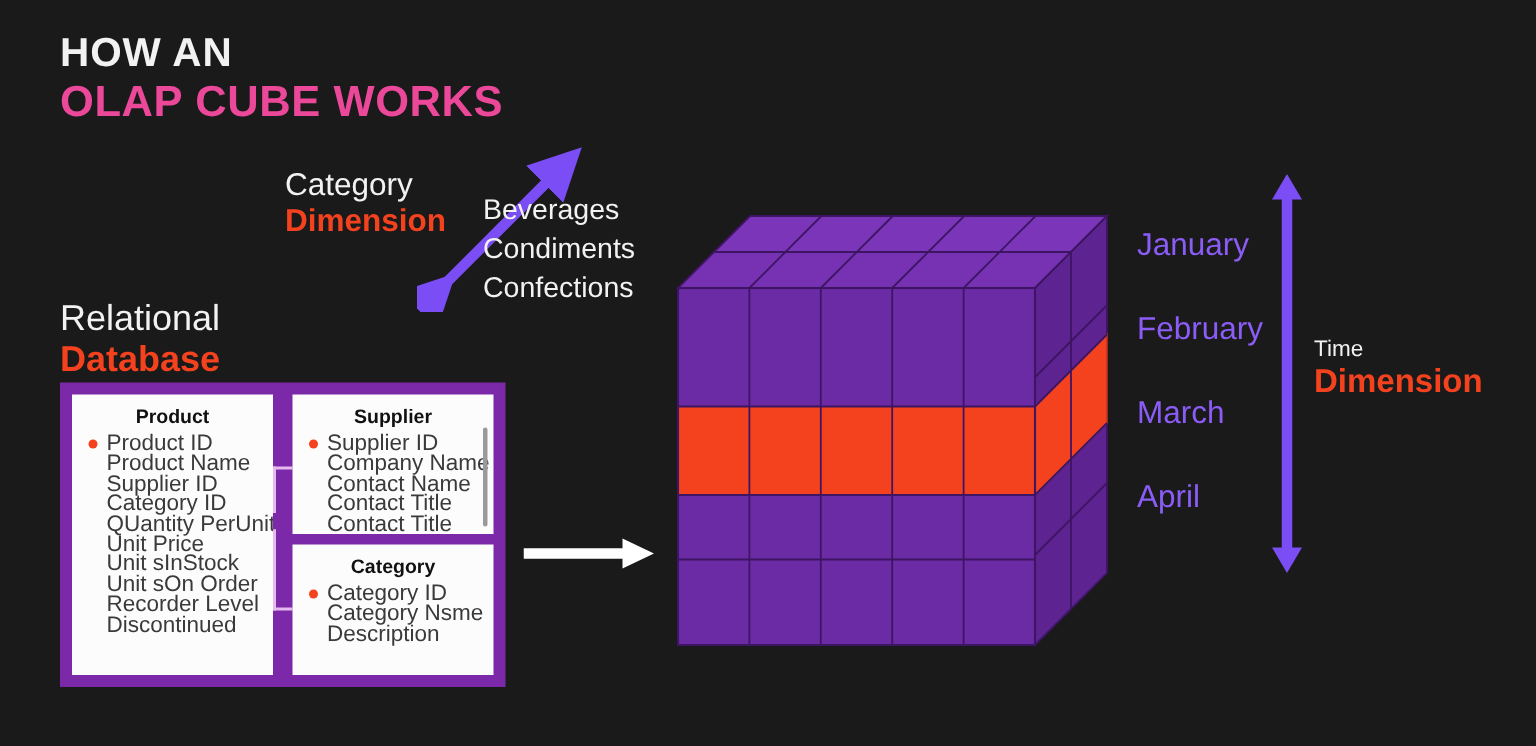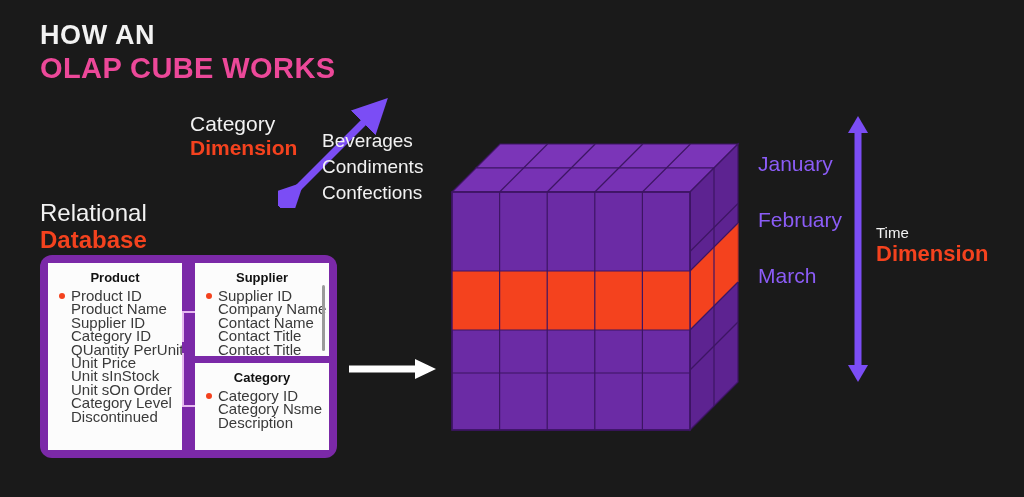--- a/index.html
+++ b/index.html
@@ -65,21 +65,20 @@
   #rel-db-heading .heading-bottom { font-size: 24px; text-align: right; }
 
   
   #rel-db-box {
     position: absolute;
     left: 40px;
     top: 255px;
     width: 297px;
     height: 203px;
     background: #7b29a8;
-    border-radius: 12px;
   }
   .db-table {
     position: absolute;
     background: #fcfcfc;
     box-sizing: border-box;
     overflow: hidden;
   }
   #table-product { left: 8px;   top: 8px;  width: 134px; height: 187px; }
   #table-supplier { left: 155px; top: 8px;  width: 134px; height: 93px; }
   #table-category { left: 155px; top: 108px; width: 134px; height: 87px; }
@@ -244,21 +243,21 @@
       <div class="db-table-title">Product</div>
       <ul class="db-field-list">
         <li class="db-field pk">Product ID</li>
         <li class="db-field">Product Name</li>
         <li class="db-field">Supplier ID</li>
         <li class="db-field">Category ID</li>
         <li class="db-field">QUantity PerUnit</li>
         <li class="db-field">Unit Price</li>
         <li class="db-field">Unit sInStock</li>
         <li class="db-field">Unit sOn Order</li>
-        <li class="db-field">Category Level</li>
+        <li class="db-field">Recorder Level</li>
         <li class="db-field">Discontinued</li>
       </ul>
     </div>
 
     <div class="db-table" id="table-supplier">
       <div class="db-table-title">Supplier</div>
       <ul class="db-field-list">
         <li class="db-field pk">Supplier ID</li>
         <li class="db-field">Company Name</li>
         <li class="db-field">Contact Name</li>
@@ -326,20 +325,21 @@
       <line x1="12" y1="243" x2="250" y2="243" stroke="#3d1563" stroke-width="1.2"></line>
 
       <rect x="12" y="62" width="238" height="238" fill="none" stroke="#3d1563" stroke-width="1.4"></rect>
     </g>
   </svg>
 
   <div id="month-labels">
     <div class="month">January</div>
     <div class="month">February</div>
     <div class="month">March</div>
+    <div class="month">April</div>
   </div>
 
   <svg id="time-arrow" width="24" height="266" viewBox="0 0 24 266">
     <line x1="12" y1="14" x2="12" y2="252" stroke="#7b4df5" stroke-width="7"></line>
     <path d="M12,0 L22,17 L2,17 Z" fill="#7b4df5"></path>
     <path d="M12,266 L22,249 L2,249 Z" fill="#7b4df5"></path>
   </svg>
 
   <div id="time-dim-heading">
     <span class="heading-top">Time</span>

